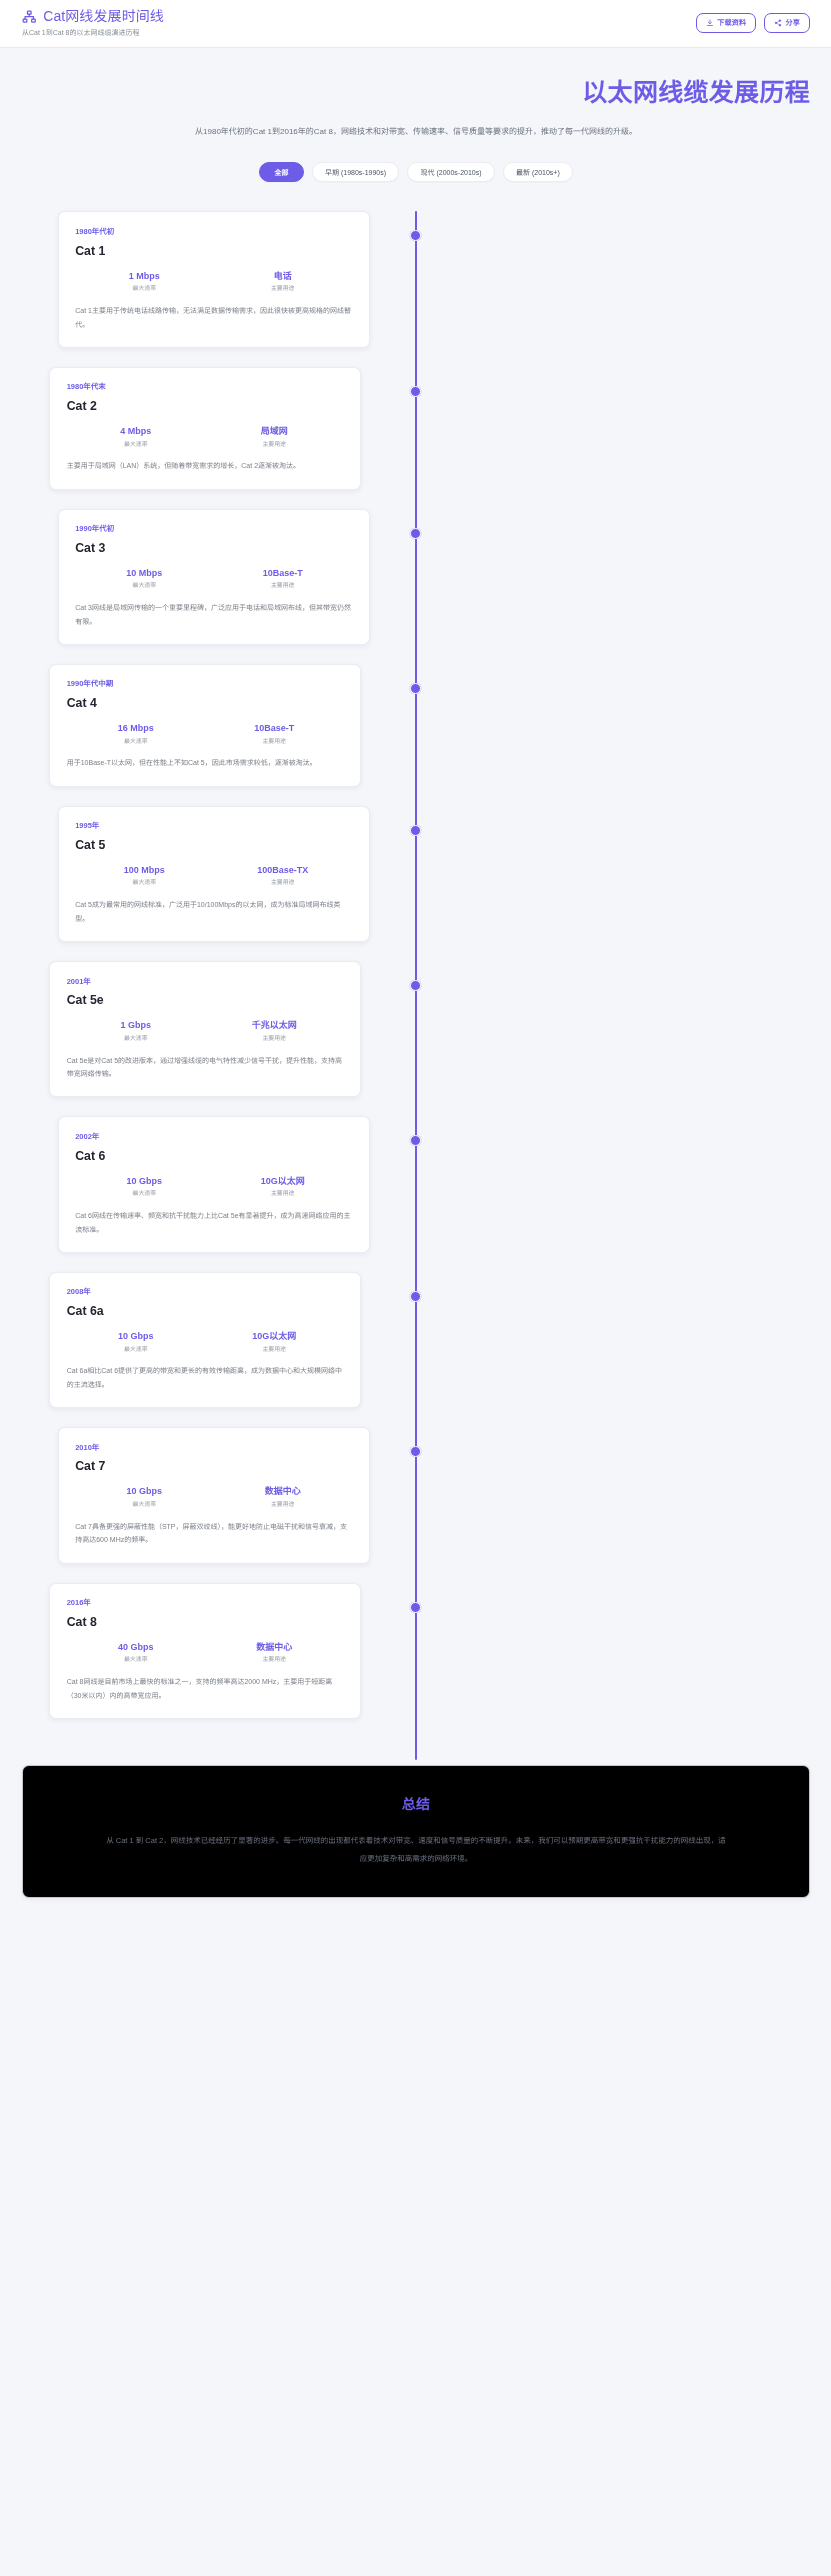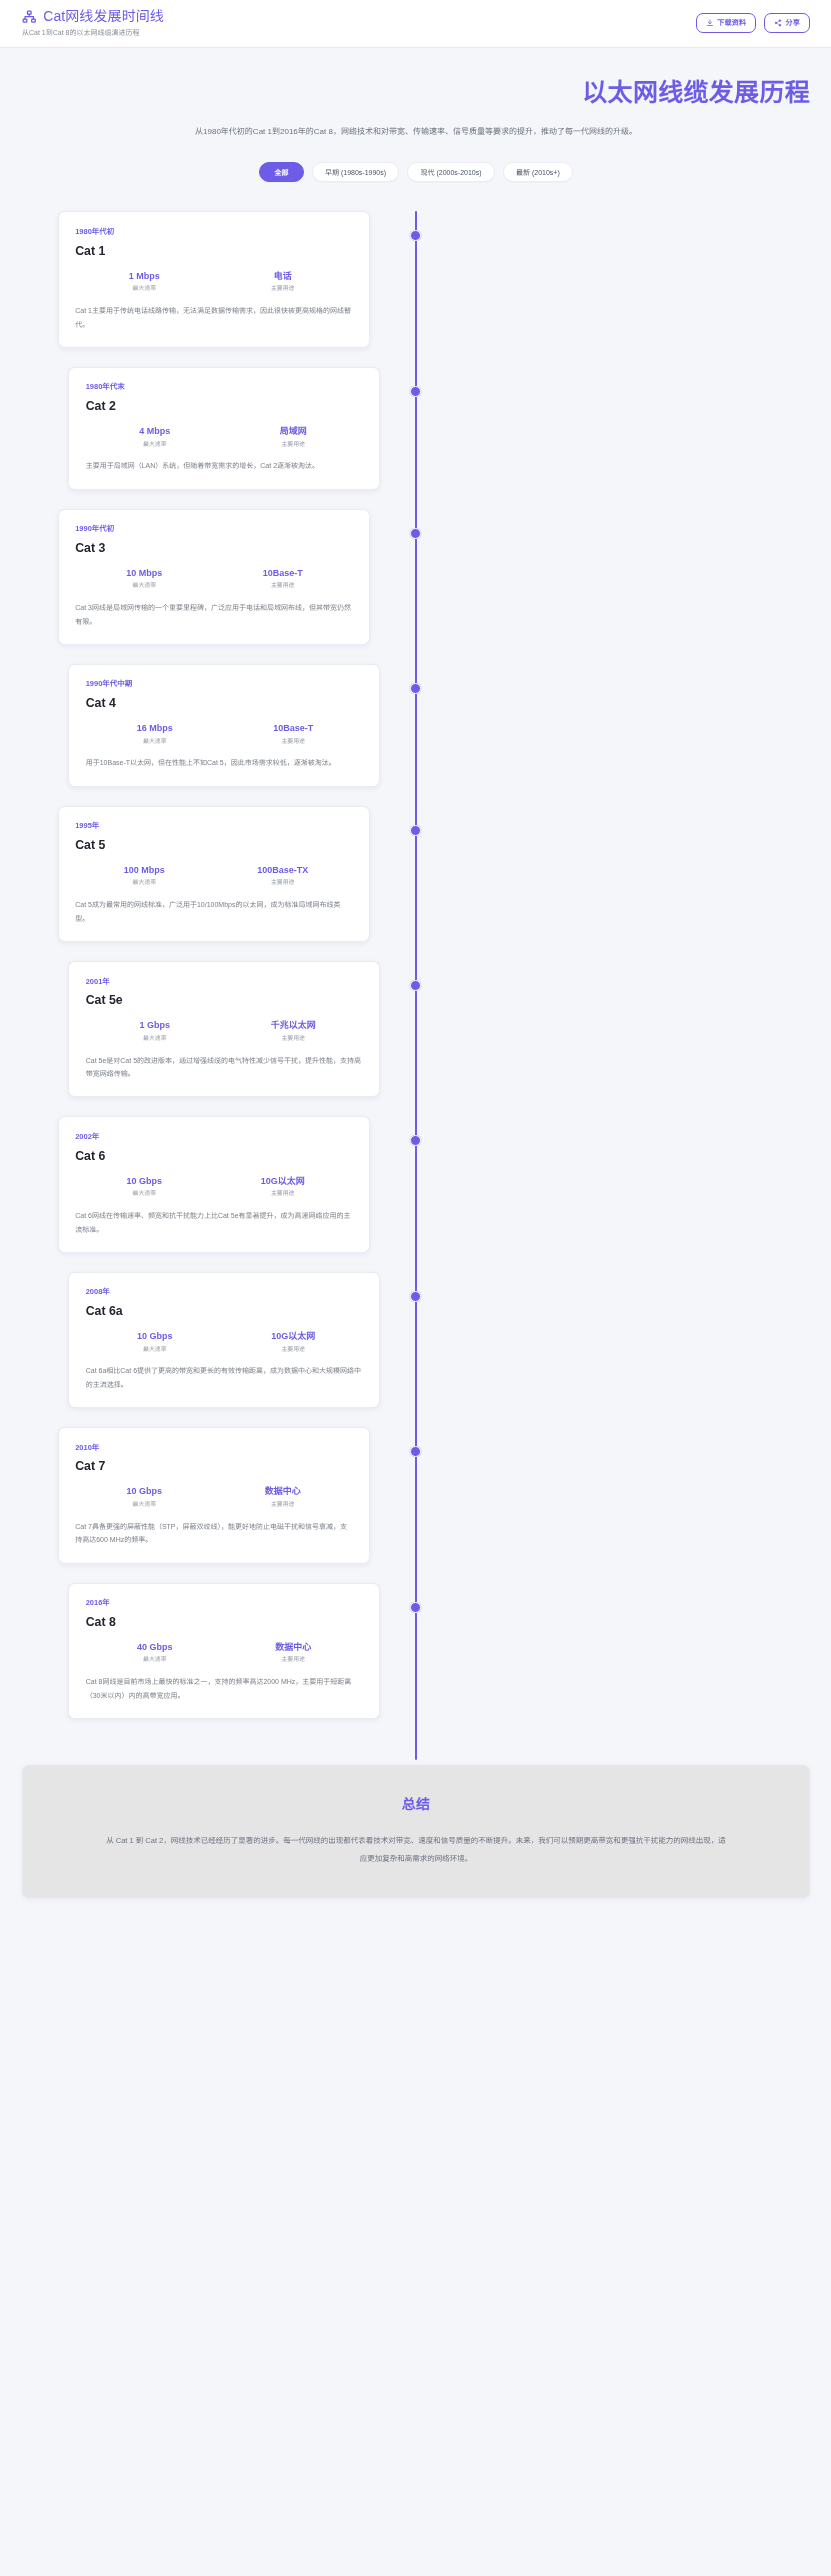--- a/index.html
+++ b/index.html
@@ -133,21 +133,21 @@
   }
   .tl-row{
     position:relative;
     display:flex;
     width:100%;
     min-height:70px;
     margin-bottom:19px;
     flex-direction:column;
   }
   .tl-row .slot{width:50%;display:flex;}
-  .tl-row.left .slot.a{justify-content:flex-end;padding-right:36px;}
+  .tl-row.left .slot.a{justify-content:flex-end;padding-right:55px;}
   .tl-row.left .slot.b{}
   .tl-row.right .slot.a{}
   .tl-row.right .slot.b{justify-content:flex-start;padding-left:35px;}
   .dot{
     position:absolute;
     left:50%;
     top:19px;
     width:11px;
     height:11px;
     margin-left:-5.6px;
@@ -204,21 +204,21 @@
   .card .desc{
     font-size:7px;
     line-height:1.95;
     color:#7b8089;
     margin:0;
   }
 
   
   .summary{
     margin:5.6px 22px 22px 22px;
-    background:#e5e5e5;
+    background:#000000;
     border-radius:6.7px;
     padding:27px 45px 30px 45px;
     text-align:center;
     box-shadow:0 1.1px 5.6px rgba(30,30,70,.05);
     border:0.6px solid rgba(232,233,240,.85);
   }
   .summary h2{
     margin:0 0 19px 0;
     font-size:14px;
     font-weight:bold;

